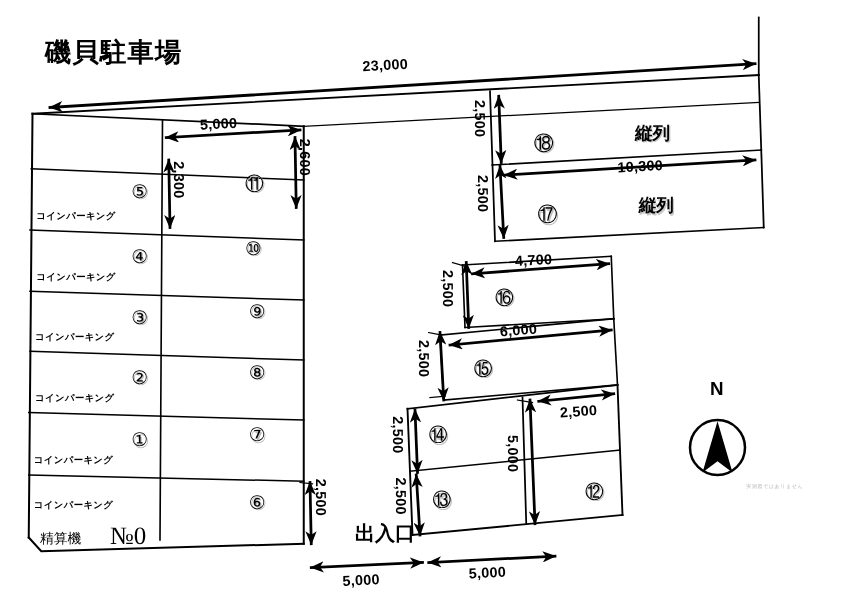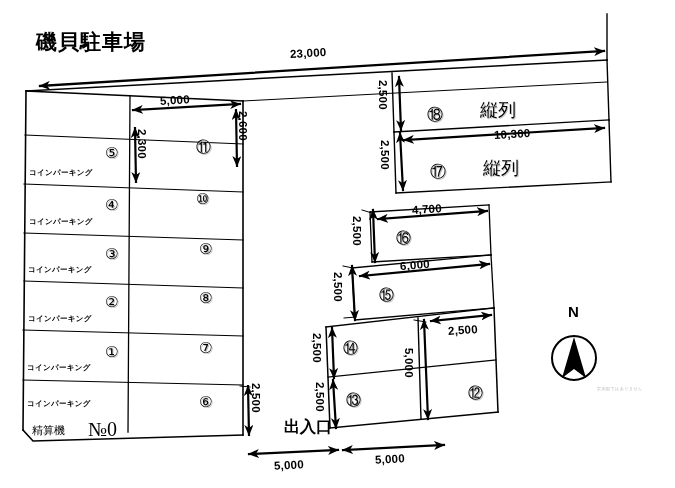--- a/index.html
+++ b/index.html
@@ -16,21 +16,21 @@
          font-family:"DejaVu Sans",sans-serif;
          text-shadow:1px 1px 0 #bdbdbd;}
   .stall.big{font-size:16px;}
 
   
   .coin{position:absolute;font-size:7.5px;white-space:nowrap;
         font-family:"DejaVu Sans",sans-serif;font-weight:700;
         letter-spacing:.3px;}
 
   .jp{position:absolute;white-space:nowrap;font-family:"DejaVu Sans",sans-serif;}
-  .tate{font-size:18px;font-weight:400;text-shadow:1px 1px 0 #c9c9c9;}
+  .tate{font-size:14px;font-weight:700;text-shadow:1px 1px 0 #c9c9c9;margin-left:28px;}
   .seisan{font-size:11px;font-weight:400;}
   .no0{position:absolute;font-size:20px;font-weight:400;
        font-family:"Liberation Serif","DejaVu Serif",serif;white-space:nowrap;}
   .deiriguchi{font-size:16px;font-weight:700;}
 
   
   .dim{position:absolute;font-size:11.5px;font-weight:700;white-space:nowrap;
        font-family:"Liberation Sans",sans-serif;letter-spacing:.2px;}
   .dim.v{transform-origin:left top;}
 

